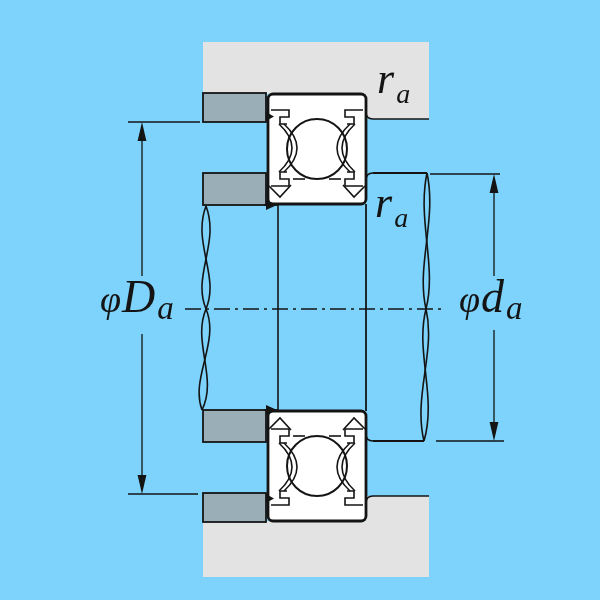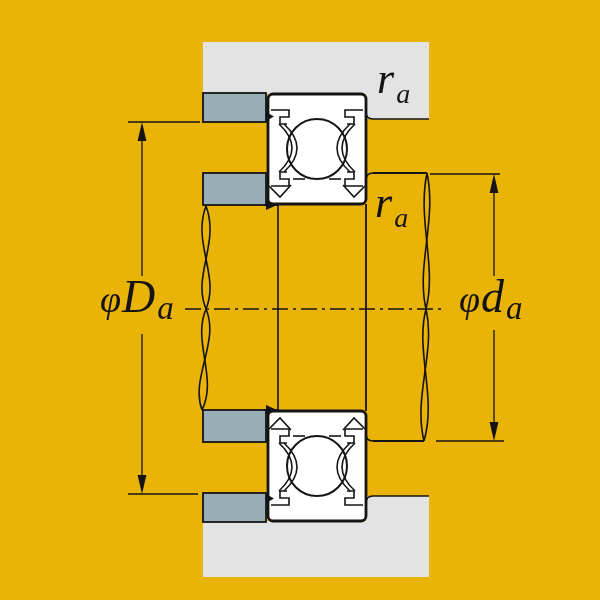--- a/index.html
+++ b/index.html
@@ -1,16 +1,16 @@
 <!DOCTYPE html>
 <html><head>
 <meta charset="utf-8">
 <style>
   html,body{margin:0;padding:0;background:#ffffff;}
-  .stage{position:relative;width:600px;height:600px;background:#eab308;overflow:hidden;
+  .stage{position:relative;width:600px;height:600px;background:#7dd3fc;overflow:hidden;
          font-family:"Liberation Serif","DejaVu Serif",serif;}
   .stage svg{position:absolute;left:0;top:0;}
   .lbl{position:absolute;line-height:1;font-style:italic;color:#141414;white-space:nowrap;}
   .lbl .sym{font-size:44px;}
   .lbl .sub{font-size:28px;position:relative;top:10px;margin-left:2px;}
   .lbl .phi{font-size:38px;margin-right:1px;}
   .lbl .dsym{font-size:46px;}
   .lbl .dsub{font-size:33px;position:relative;top:7px;margin-left:2px;}
 </style>
 </head>

